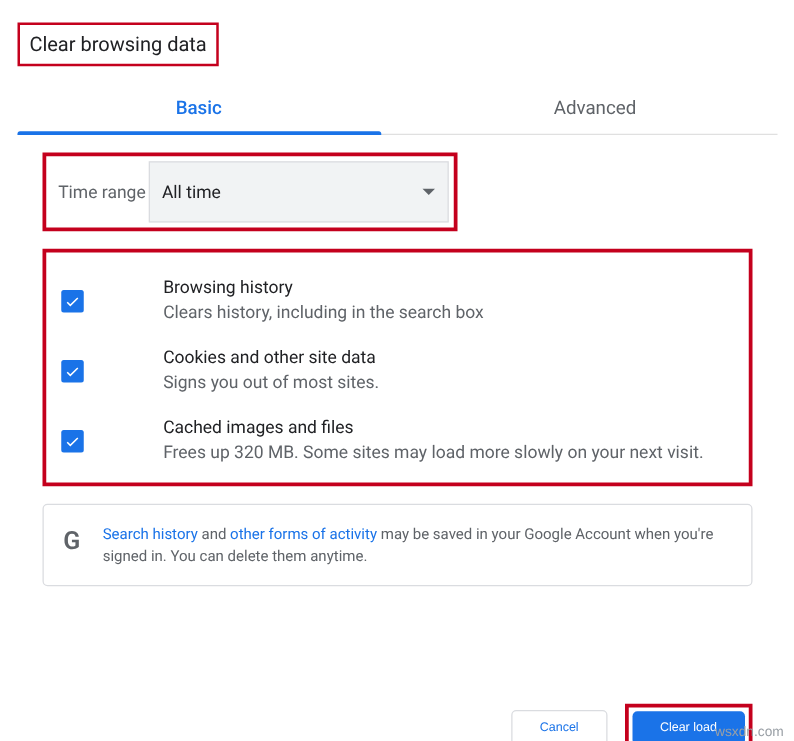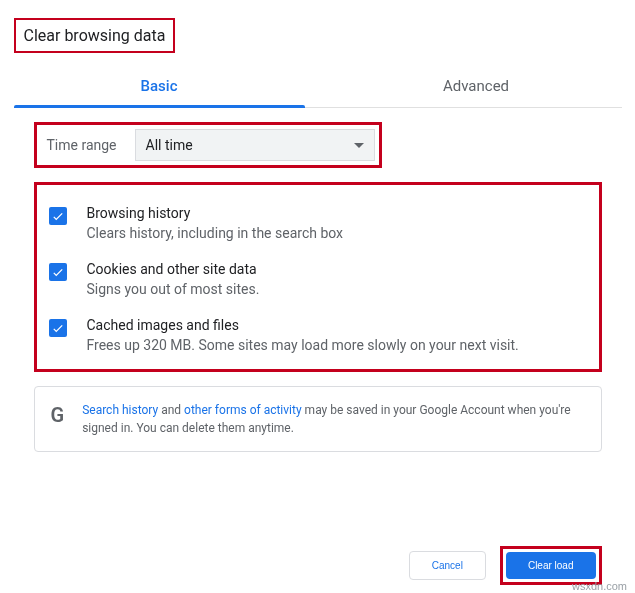--- a/index.html
+++ b/index.html
@@ -56,49 +56,50 @@
   }
   .time-range-row {
     display: inline-flex;
     align-items: center;
     border: 3px solid #c4001d;
     padding: 4px;
     margin-bottom: 14px;
   }
   .tr-label {
     color: #5f6368;
-    margin: 0 18px 0 6px;
+    margin: 0 2px 0 6px;
     font-size: 14px;
   }
   .tr-select {
     display: flex;
     align-items: center;
     justify-content: space-between;
     background: #f1f3f4;
     border: 1px solid #dadce0;
     width: 240px;
-    height: 32px;
+    height: 49px;
     padding: 0 10px;
     cursor: pointer;
     color: #202124;
   }
   .tr-select .arrow {
     border-left: 5px solid transparent;
     border-right: 5px solid transparent;
     border-top: 5px solid #5f6368;
     width: 0; height: 0;
   }
   .options-box {
     border: 3px solid #c4001d;
     padding: 10px 8px 6px 8px;
   }
   .opt-row {
     display: flex;
-    align-items: flex-start;
+    align-items: center;
     padding: 10px 4px;
+    gap: 44px;
   }
   .cb-wrap {
     width: 22px;
     flex: 0 0 22px;
     margin-right: 16px;
     margin-top: 2px;
   }
   .cb {
     width: 18px; height: 18px;
     background: #1a73e8;

